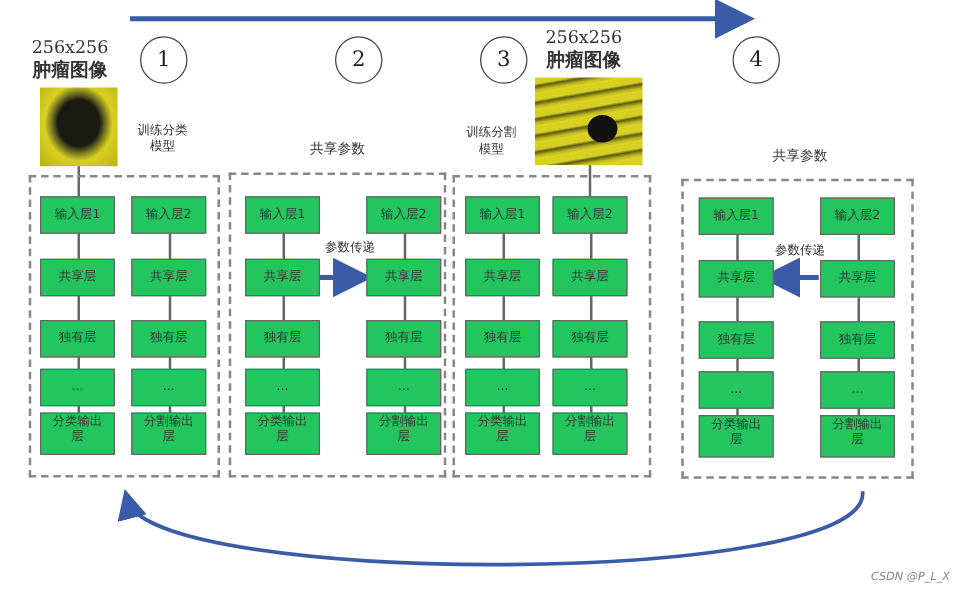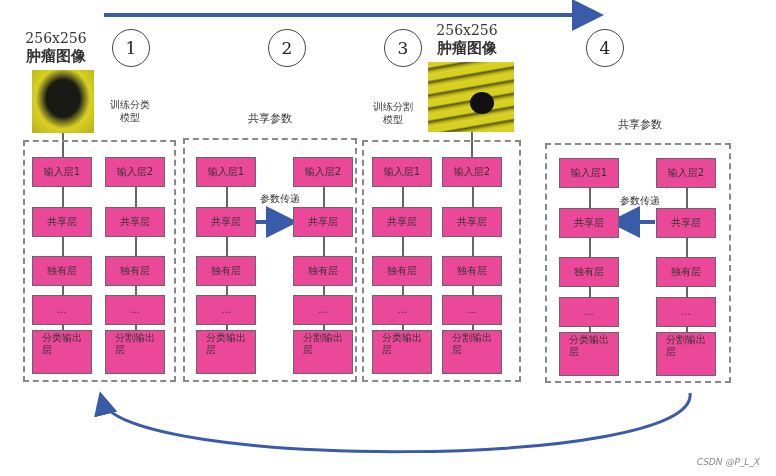--- a/index.html
+++ b/index.html
@@ -2,22 +2,22 @@
 <html><head>
 <meta charset="utf-8">
 <style>
   html,body{margin:0;padding:0;background:#fff;}
   body{width:776px;height:476px;position:relative;overflow:hidden;font-family:"DejaVu Sans",sans-serif;color:#333;}
   .abs{position:absolute;}
   .circle{position:absolute;width:38px;height:38px;border:1.5px solid #444;border-radius:50%;display:flex;align-items:center;justify-content:center;font-family:"DejaVu Serif",serif;font-size:17px;color:#222;box-sizing:border-box;}
   .label{position:absolute;font-size:10px;color:#333;text-align:center;line-height:13px;white-space:nowrap;}
   .imglabel{position:absolute;font-family:"DejaVu Serif",serif;color:#333;text-align:center;line-height:17px;white-space:nowrap;}
   .panel{position:absolute;border:2px dashed #888;box-sizing:border-box;}
-  .box{position:absolute;width:60px;height:30px;border:1.5px solid #666;box-sizing:border-box;background:#ec4899;display:flex;align-items:center;justify-content:center;font-size:10px;color:#333;text-align:left;line-height:12px;}
-  .box.out{height:44px;align-items:flex-start;padding-top:1px;}
+  .box{position:absolute;width:60px;height:30px;border:1.5px solid #666;box-sizing:border-box;background:#22c55e;display:flex;align-items:center;justify-content:center;font-size:10px;color:#333;text-align:center;line-height:12px;}
+  .box.out{height:34px;align-items:flex-start;padding-top:1px;}
   .vline{position:absolute;width:1.5px;background:#666;}
   .tumor{position:absolute;overflow:hidden;}
   .watermark{position:absolute;right:16px;bottom:9px;font-size:9px;color:#888;font-style:italic;}
 </style>
 </head>
 <body>
 
 <svg class="abs" style="left:0;top:0" width="776" height="476">
   <defs>
     <marker id="ah" markerWidth="8" markerHeight="8" refX="5" refY="4" orient="auto">

